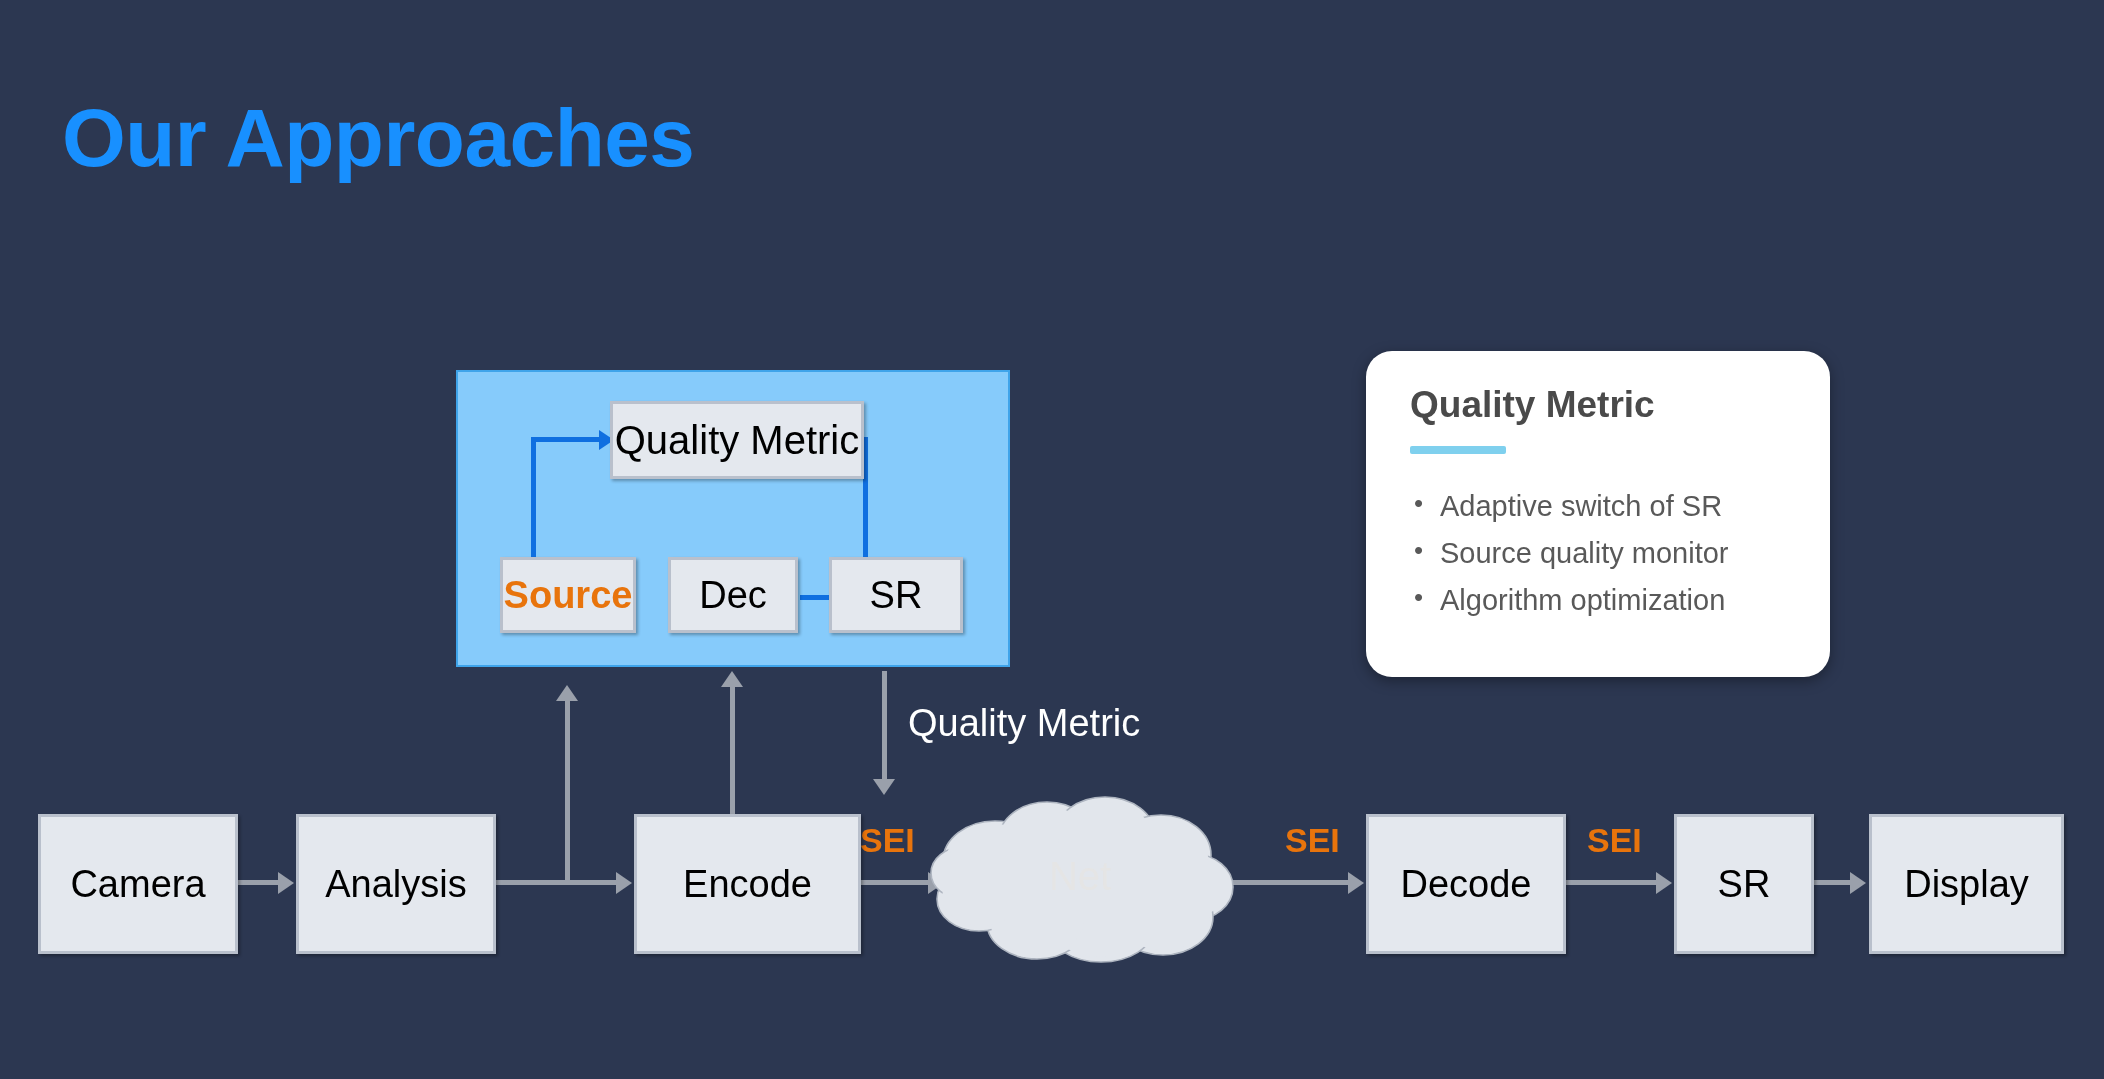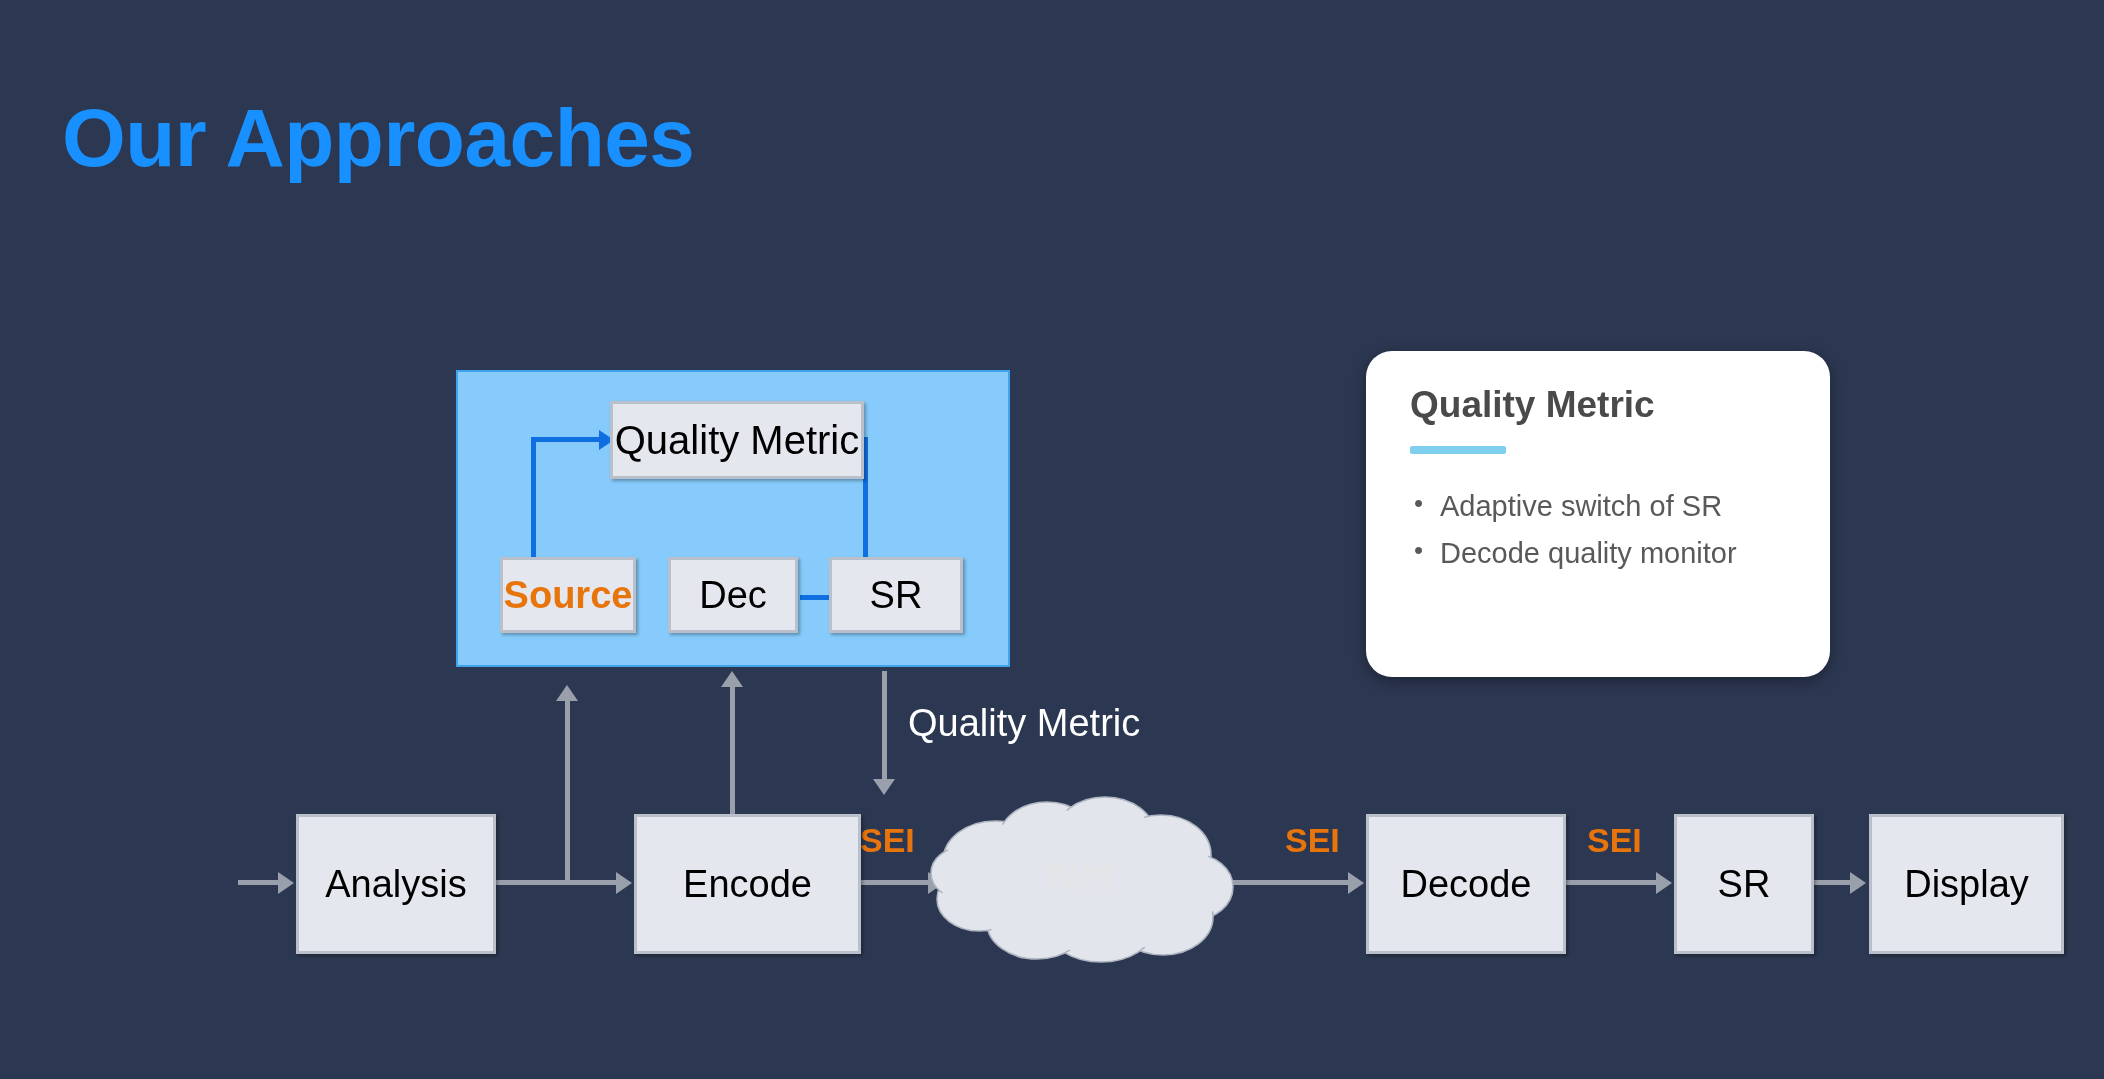--- a/index.html
+++ b/index.html
@@ -235,21 +235,22 @@
   </div>
   <div class="flowbox" id="box-sr-loop">
     <span>SR</span>
   </div>
 
   <div id="info-card">
     <div id="card-title">Quality Metric</div>
     <div id="card-accent"></div>
     <ul id="card-bullets">
       <li>Adaptive switch of SR</li>
-      <li>Decode quality monitor</li>
+      <li>Source quality monitor</li>
+      <li>Algorithm optimization</li>
     </ul>
   </div>
 
   <div class="gray-line" style="left:238px; top:841px; width:42px; height:5px;"></div>
   <div class="gray-arrow-right" style="left:278px; top:833px;"></div>
 
   <div class="gray-line" style="left:496px; top:841px; width:122px; height:5px;"></div>
   <div class="gray-arrow-right" style="left:616px; top:833px;"></div>
   <div class="gray-line" style="left:565px; top:660px; width:5px; height:181px;"></div>
   <div class="gray-arrow-up" style="left:556px; top:646px;"></div>
@@ -270,20 +271,23 @@
   <div class="gray-line" style="left:1566px; top:841px; width:92px; height:5px;"></div>
   <div class="gray-arrow-right" style="left:1656px; top:833px;"></div>
 
   <div class="gray-line" style="left:1814px; top:841px; width:38px; height:5px;"></div>
   <div class="gray-arrow-right" style="left:1850px; top:833px;"></div>
 
   <div class="sei-label" style="left:860px; top:784px;">SEI</div>
   <div class="sei-label" style="left:1285px; top:784px;">SEI</div>
   <div class="sei-label" style="left:1587px; top:784px;">SEI</div>
 
+  <div class="flowbox" id="box-camera">
+    <span>Camera</span>
+  </div>
   <div class="flowbox" id="box-analysis">
     <span>Analysis</span>
   </div>
   <div class="flowbox" id="box-encode">
     <span>Encode</span>
   </div>
 
   <div id="cloud-net">
     <svg viewBox="0 0 310 175" xmlns="http://www.w3.org/2000/svg">
       <g fill="#e2e6ec" stroke="#aeb5c0" stroke-width="1.6">

